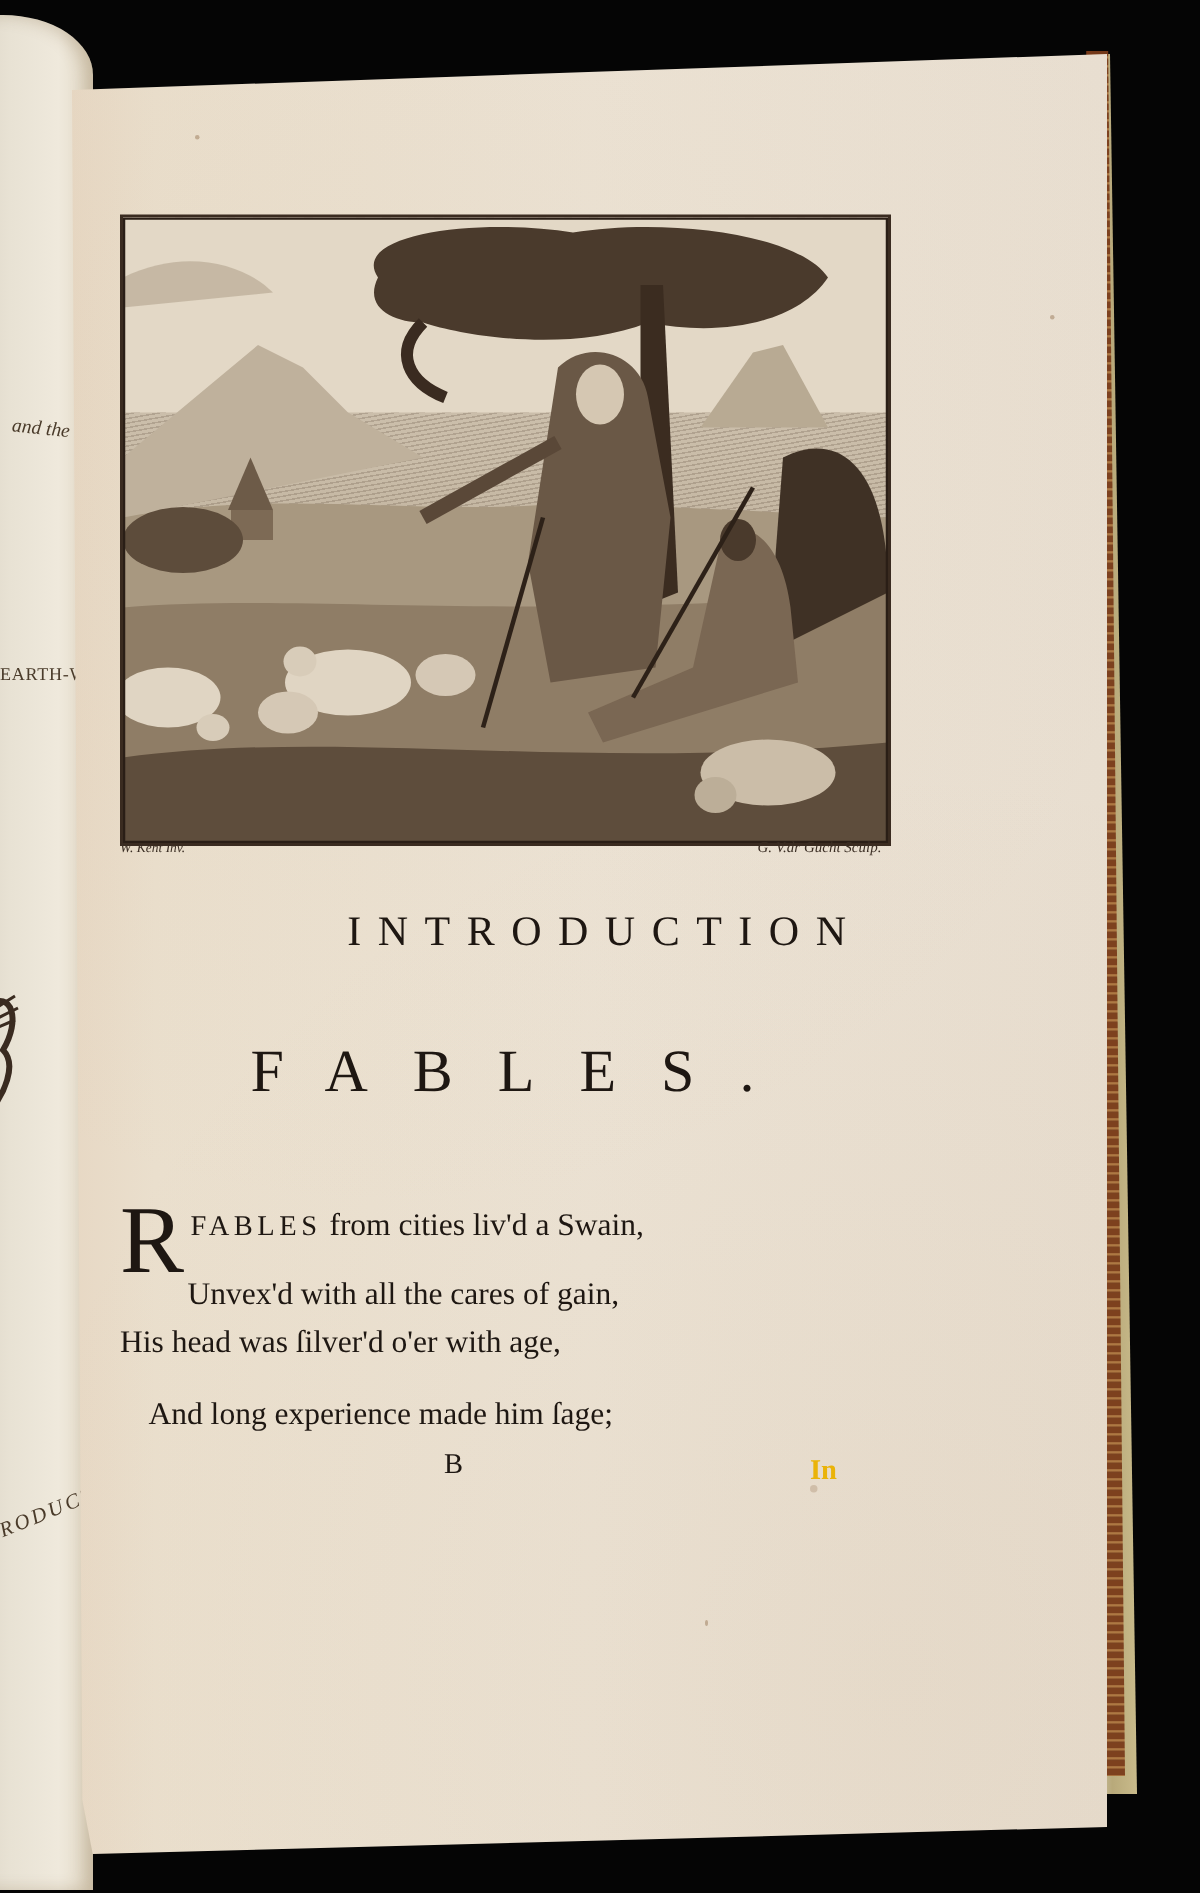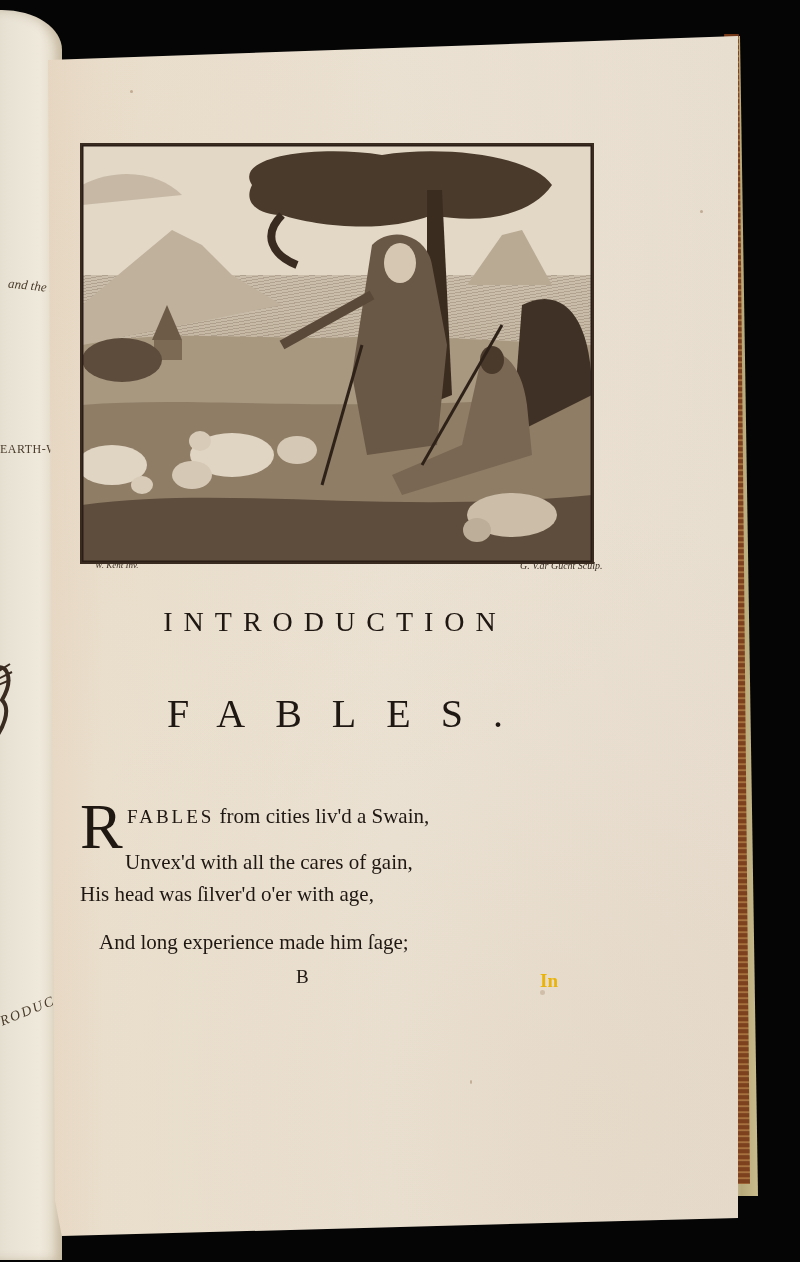--- a/index.html
+++ b/index.html
@@ -76,28 +76,28 @@
     border: 2px solid #3a2b20;
     background:
       repeating-linear-gradient(170deg, rgba(60,40,25,0.18) 0 1px, transparent 1px 3px),
       linear-gradient(180deg, #d2c6b4 0%, #c9bca8 40%, #b7a892 70%, #8e7d67 100%);
     overflow: hidden;
   }
   .plate svg { position: absolute; left: 0; top: 0; width: 100%; height: 100%; }
 
   .credit {
     position: absolute; top: 560px;
-    font-style: italic; font-size: 9px; color: #3b2e24; margin-left: 15px;
+    font-style: italic; font-size: 9px; color: #3b2e24;
   }
   .credit-left { left: 80px; }
   .credit-right { left: 505px; font-size: 10px; }
 
   .title-1 {
     position: absolute; left: 95px; top: 606px; width: 480px;
-    text-align: center; font-size: 28px; letter-spacing: 11px; color: #1e1712;
+    text-align: right; font-size: 28px; letter-spacing: 11px; color: #1e1712;
   }
   .title-2 {
     position: absolute; left: 95px; top: 660px; width: 480px;
     text-align: center; font-size: 18px; letter-spacing: 6px; color: #1e1712;
   }
   .title-3 {
     position: absolute; left: 95px; top: 690px; width: 480px;
     text-align: center; font-size: 40px; letter-spacing: 30px; color: #1e1712;
     padding-left: 30px; box-sizing: border-box;
   }

